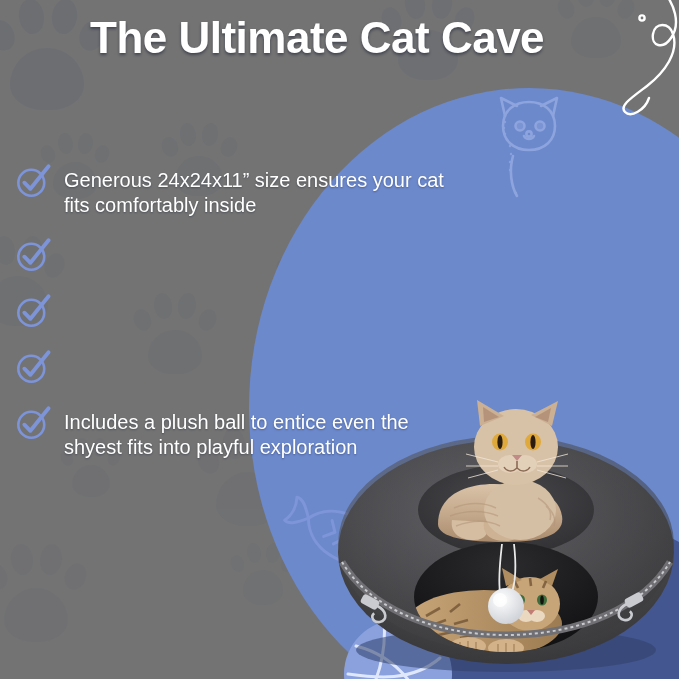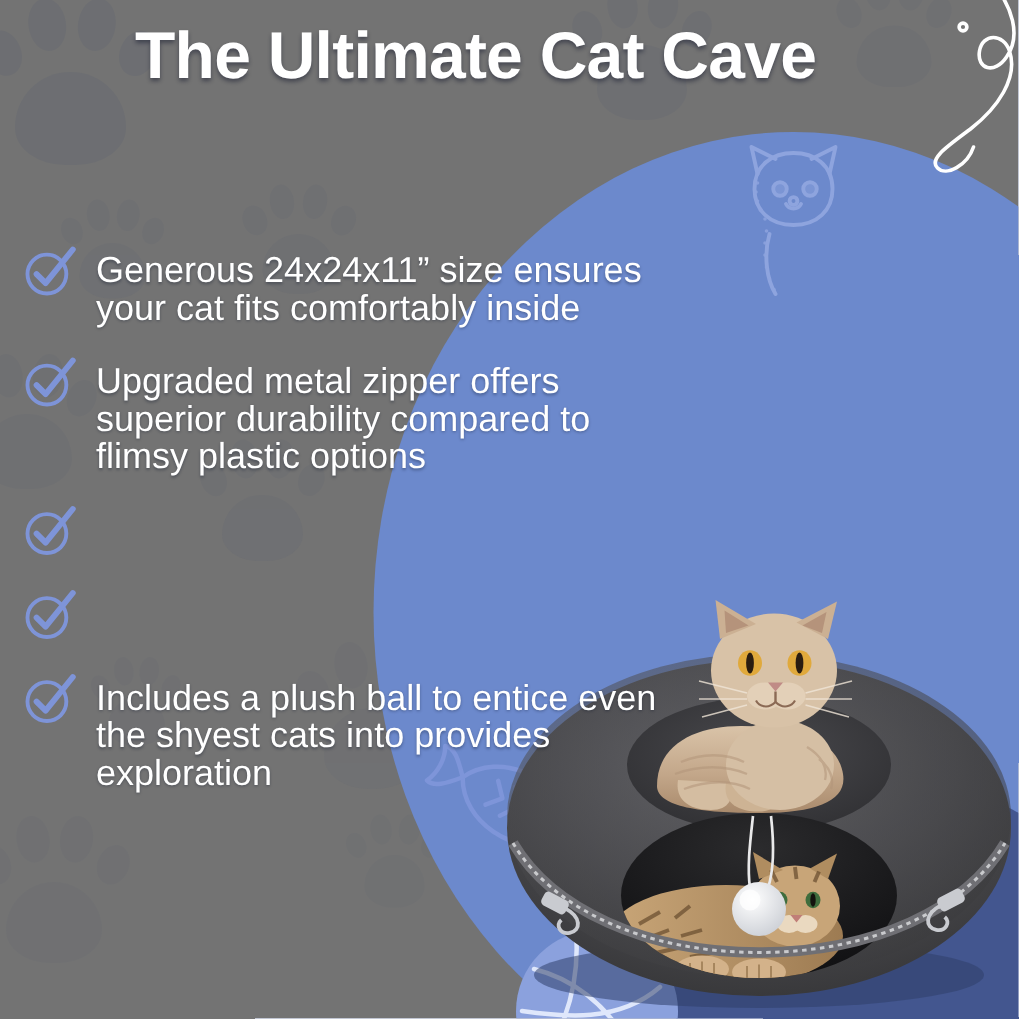--- a/index.html
+++ b/index.html
@@ -71,21 +71,21 @@
     margin-bottom:22px;
   }
   .feature:last-child{margin-bottom:0;}
   .check-icon{
     flex:0 0 auto;
     width:38px;height:38px;
     margin-right:12px;
     margin-top:-4px;
   }
   .feature-text{
-    font-size:24px;
+    font-size:20px;
     line-height:25px;
     color:#ffffff;
     padding-top:2px;
     text-shadow:0 1px 2px rgba(10,16,38,.35);
   }
 
   
   .product{
     position:absolute;z-index:5;
     left:334px;top:392px;
@@ -256,46 +256,45 @@
 
   <h1 class="title">The Ultimate Cat Cave</h1>
 
   <ul class="features">
     <li class="feature">
       <svg class="check-icon" viewBox="0 0 44 44">
         <circle cx="20" cy="24" r="15" fill="none" stroke="#7e94d8" stroke-width="3"></circle>
         <path d="M12 24 L19 31 L40 5" fill="none" stroke="#7e94d8" stroke-width="4.5" stroke-linecap="round" stroke-linejoin="round"></path>
       </svg>
       <span class="feature-text">Generous 24x24x11” size ensures your cat fits comfortably inside</span>
-    </li>
-    <li class="feature">
-      <svg class="check-icon" viewBox="0 0 44 44">
-        <circle cx="20" cy="24" r="15" fill="none" stroke="#7e94d8" stroke-width="3"></circle>
-        <path d="M12 24 L19 31 L40 5" fill="none" stroke="#7e94d8" stroke-width="4.5" stroke-linecap="round" stroke-linejoin="round"></path>
-      </svg>
-      <span class="feature-text">Upgraded metal zipper offers superior durability compared to flimsy plastic options</span>
     </li>
     <li class="feature">
       <svg class="check-icon" viewBox="0 0 44 44">
         <circle cx="20" cy="24" r="15" fill="none" stroke="#7e94d8" stroke-width="3"></circle>
         <path d="M12 24 L19 31 L40 5" fill="none" stroke="#7e94d8" stroke-width="4.5" stroke-linecap="round" stroke-linejoin="round"></path>
       </svg>
     </li>
     <li class="feature">
       <svg class="check-icon" viewBox="0 0 44 44">
         <circle cx="20" cy="24" r="15" fill="none" stroke="#7e94d8" stroke-width="3"></circle>
         <path d="M12 24 L19 31 L40 5" fill="none" stroke="#7e94d8" stroke-width="4.5" stroke-linecap="round" stroke-linejoin="round"></path>
       </svg>
     </li>
     <li class="feature">
       <svg class="check-icon" viewBox="0 0 44 44">
         <circle cx="20" cy="24" r="15" fill="none" stroke="#7e94d8" stroke-width="3"></circle>
         <path d="M12 24 L19 31 L40 5" fill="none" stroke="#7e94d8" stroke-width="4.5" stroke-linecap="round" stroke-linejoin="round"></path>
       </svg>
-      <span class="feature-text">Includes a plush ball to entice even the shyest cats into provides exploration</span>
+    </li>
+    <li class="feature">
+      <svg class="check-icon" viewBox="0 0 44 44">
+        <circle cx="20" cy="24" r="15" fill="none" stroke="#7e94d8" stroke-width="3"></circle>
+        <path d="M12 24 L19 31 L40 5" fill="none" stroke="#7e94d8" stroke-width="4.5" stroke-linecap="round" stroke-linejoin="round"></path>
+      </svg>
+      <span class="feature-text">Includes a plush ball to entice even the shyest fits into playful exploration</span>
     </li>
   </ul>
 
   <svg class="product" viewBox="0 0 345 287">
     <defs>
       <radialGradient id="feltTop" cx="50%" cy="32%" r="72%">
         <stop offset="0%" stop-color="#66666a"></stop>
         <stop offset="55%" stop-color="#4d4d51"></stop>
         <stop offset="100%" stop-color="#363638"></stop>
       </radialGradient>

